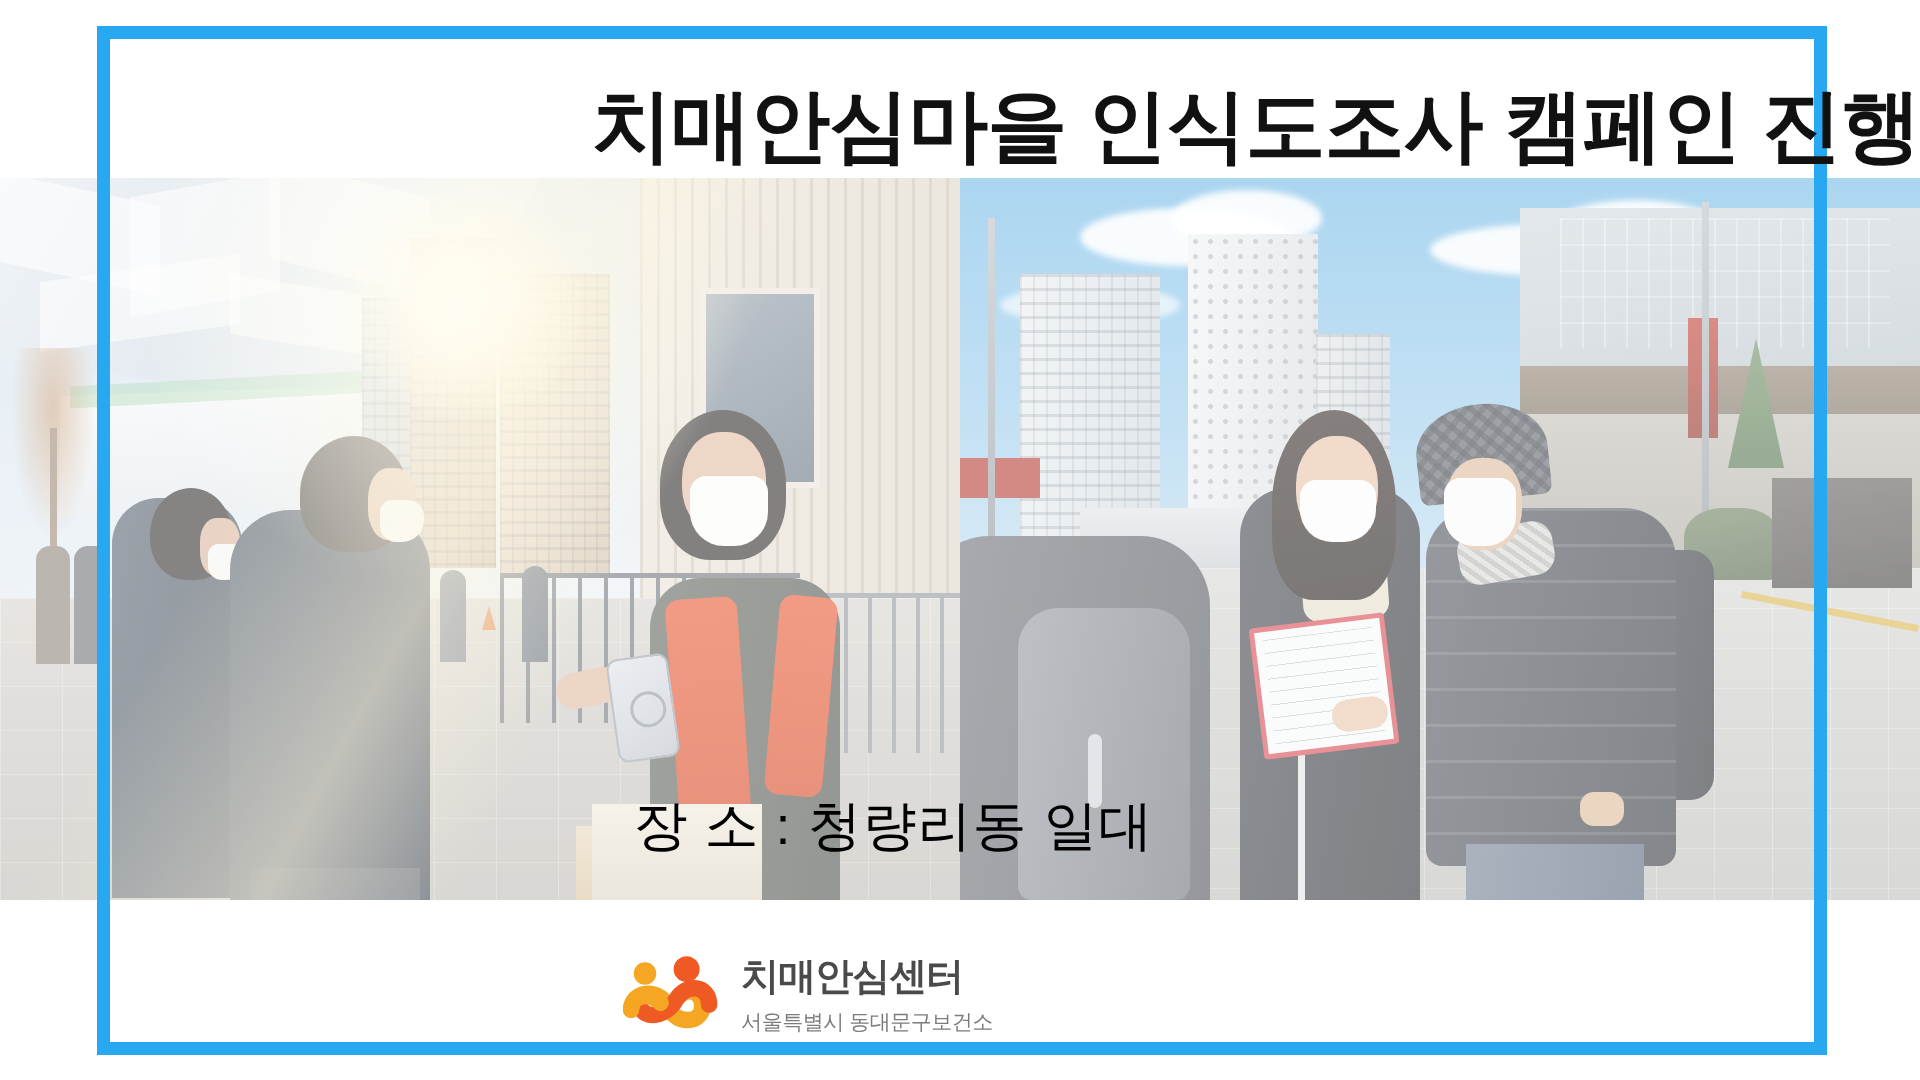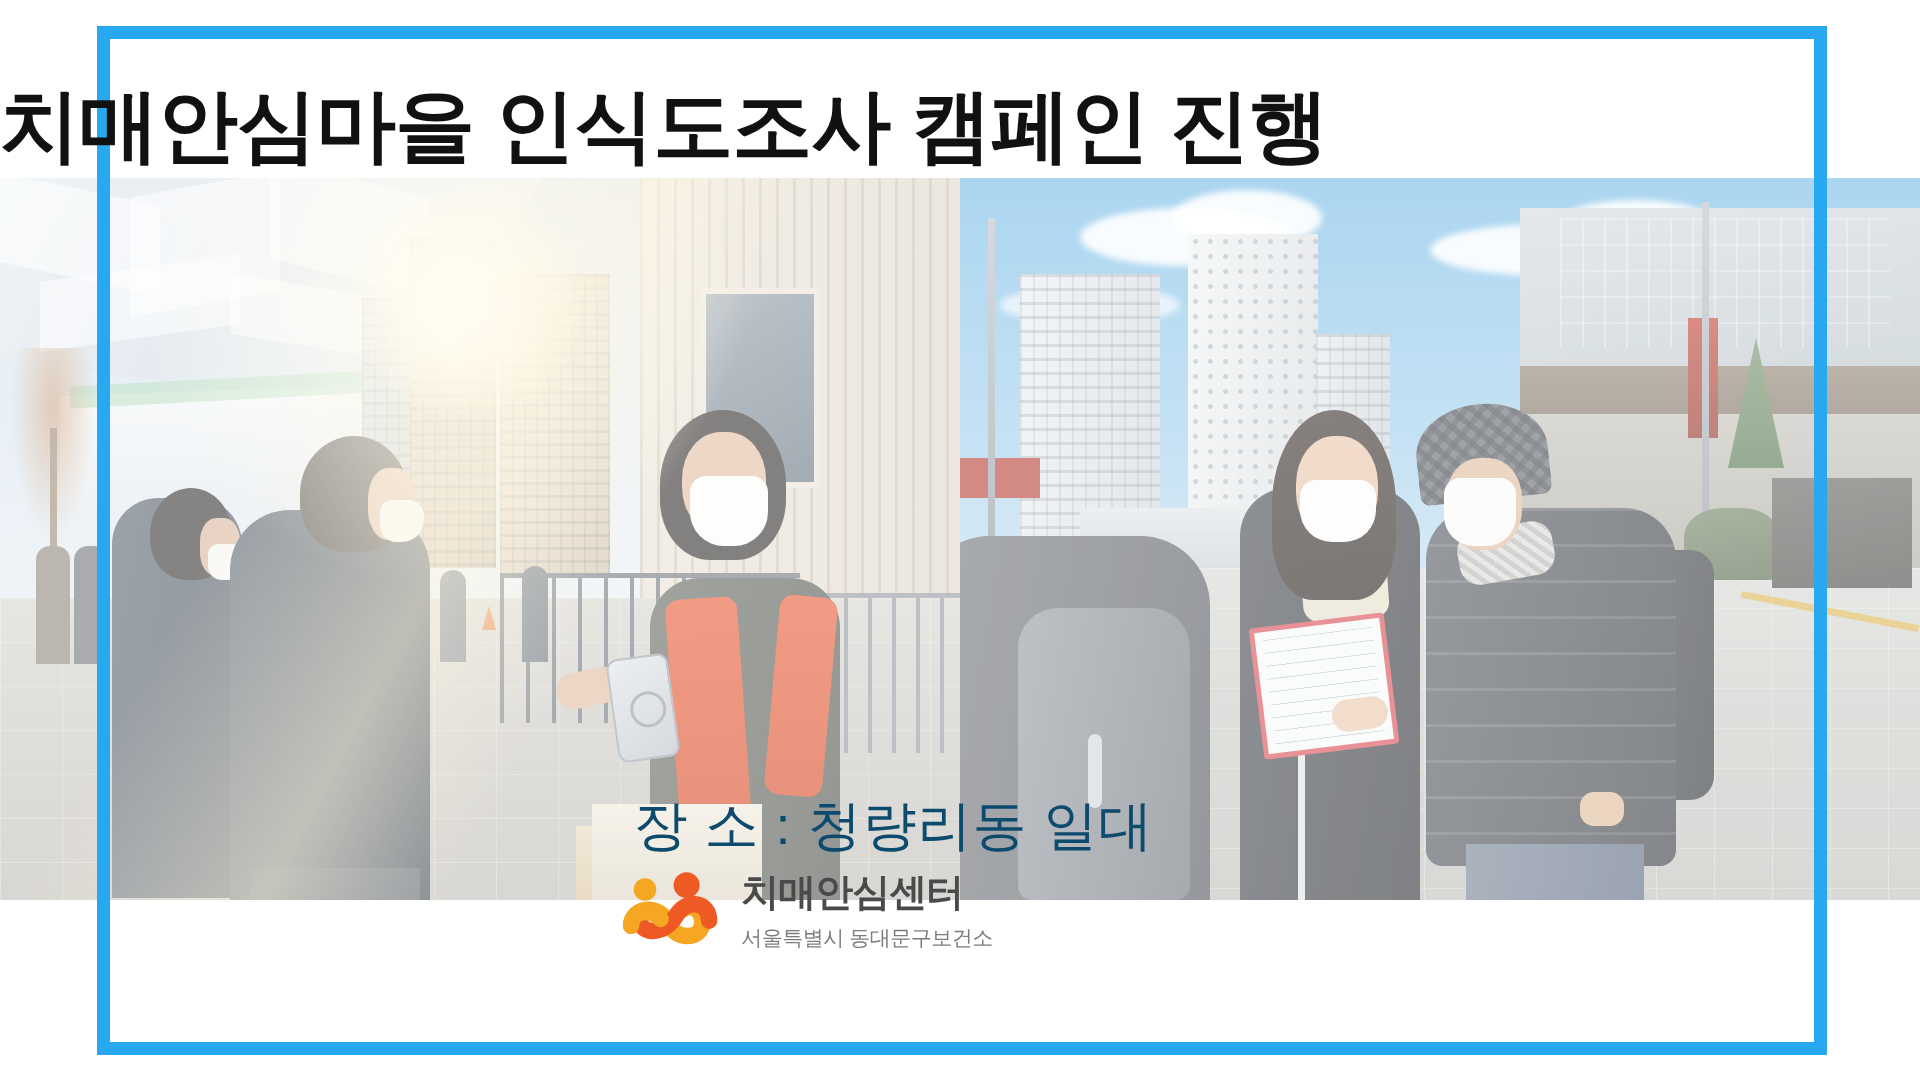--- a/index.html
+++ b/index.html
@@ -479,45 +479,45 @@
     width:1730px; height:1029px;
     border:13px solid #27a8f0;
     z-index:80;
     pointer-events:none;
   }
 
   
   .title {
     position:absolute;
     left:0; top:84px; width:1920px;
-    text-align:left;
+    text-align:right;
     z-index:90;
     font-size:80px;
     font-weight:700;
     letter-spacing:-1px;
     color:#111111;
     line-height:1.05;
     white-space:nowrap;
   }
   .subtitle {
     position:absolute;
     left:0; top:790px; width:1787px;
     text-align:center;
     z-index:90;
     font-size:54px;
     font-weight:400;
     letter-spacing:1px;
-    color:#0c4a6e;
+    color:#000000;
     white-space:nowrap;
   }
 
   
   .logo {
     position:absolute;
-    left:0; top:868px; width:1612px;
+    left:0; top:952px; width:1612px;
     z-index:90;
     display:flex;
     align-items:center;
     justify-content:center;
     gap:18px;
   }
   .logo-mark { width:104px; height:88px; flex:0 0 auto; }
   .logo-text { display:flex; flex-direction:column; align-items:flex-start; }
   .logo-title {
     font-size:38px; font-weight:700; color:#4a4a4a;

